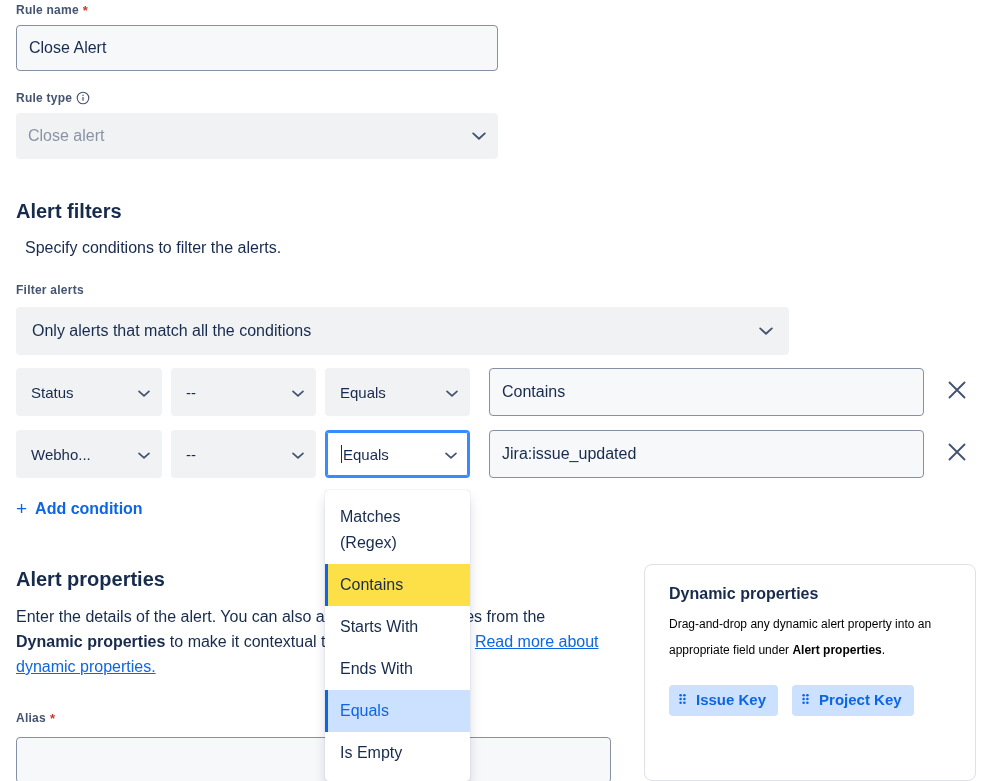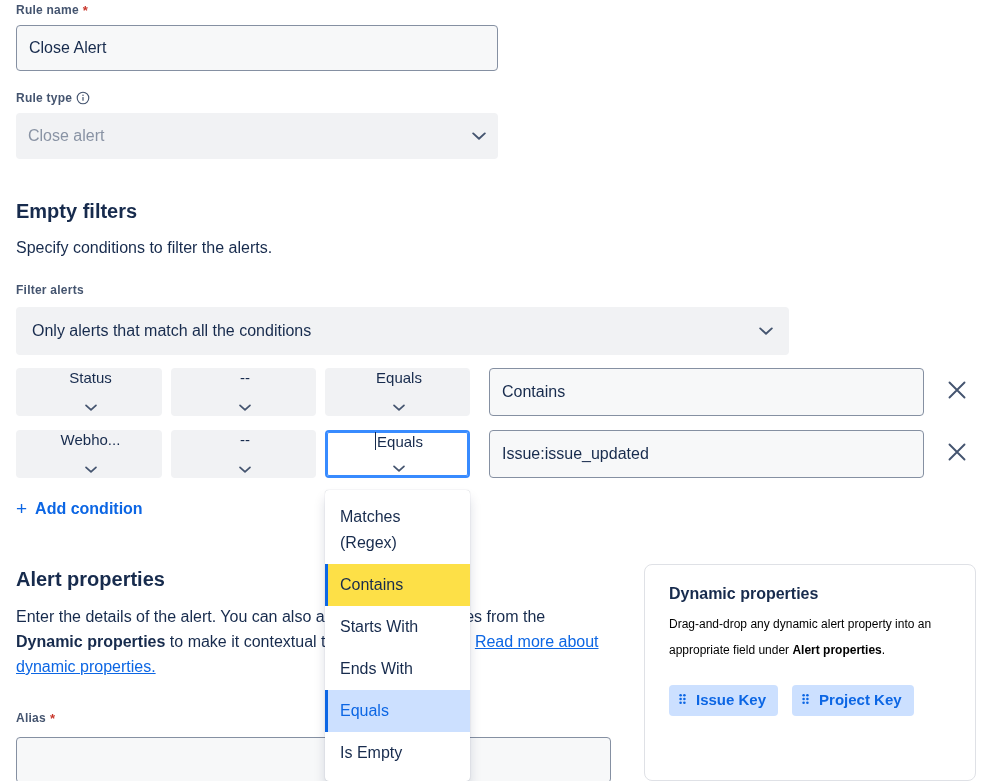--- a/index.html
+++ b/index.html
@@ -49,21 +49,21 @@
     background: #f1f2f4; border: none; border-radius: 4px;
     display: flex; align-items: center; justify-content: space-between;
     padding: 0 16px; font-size: 16px; color: #172b4d;
   }
 
   
   .cond-row { display: flex; align-items: center; gap: 9px; }
   .mini-select {
     background: #f1f2f4; border: 1px solid transparent; border-radius: 4px;
     height: 48px; display: flex; align-items: center; justify-content: space-between;
-    padding: 0 11px 0 14px; font-size: 15px; color: #172b4d; white-space: nowrap; flex-direction: column;
+    padding: 0 11px 0 14px; font-size: 15px; color: #172b4d; white-space: nowrap;
   }
   .mini-select.w-field { width: 146px; }
   .mini-select.w-key   { width: 145px; }
   .mini-select.w-op    { width: 145px; }
   .mini-select.focused {
     background: #ffffff; border: 2px solid #388bff; box-shadow: 0 0 0 1px #388bff inset;
   }
   .cond-input {
     width: 435px; height: 48px;
     border: 1px solid #8590a2; border-radius: 4px; background: #f7f8f9;
@@ -168,22 +168,22 @@
     <div class="select-disabled" style="margin-top:8px;">
       <span>Close alert</span>
       <span class="caret">
         <svg width="14" height="9" viewBox="0 0 14 9" fill="none">
           <path d="M1.2 1.4L7 6.8l5.8-5.4" stroke="#44546f" stroke-width="1.9" stroke-linecap="round" stroke-linejoin="round"></path>
         </svg>
       </span>
     </div>
   </div>
 
-  <div style="position:absolute;left:16px;top:200px;" class="section-title">Empty filters</div>
-  <div style="position:absolute;left:16px;top:236px;" class="section-desc">Specify conditions to filter the alerts.</div>
+  <div style="position:absolute;left:16px;top:200px;" class="section-title">Alert filters</div>
+  <div style="position:absolute;left:25px;top:236px;" class="section-desc">Specify conditions to filter the alerts.</div>
 
   <div style="position:absolute;left:16px;top:283px;" class="field-label">Filter alerts</div>
 
   <div class="filter-select" style="position:absolute;left:16px;top:307px;">
     <span>Only alerts that match all the conditions</span>
     <span class="caret">
       <svg width="14" height="9" viewBox="0 0 14 9" fill="none">
         <path d="M1.2 1.4L7 6.8l5.8-5.4" stroke="#44546f" stroke-width="1.9" stroke-linecap="round" stroke-linejoin="round"></path>
       </svg>
     </span>
@@ -248,21 +248,21 @@
         <span class="text-caret"></span>
         <span>Equals</span>
       </span>
       <span class="caret">
         <svg width="12" height="8" viewBox="0 0 14 9" fill="none">
           <path d="M1.2 1.4L7 6.8l5.8-5.4" stroke="#44546f" stroke-width="2" stroke-linecap="round" stroke-linejoin="round"></path>
         </svg>
       </span>
     </div>
     <div class="cond-input" style="margin-left:10px;">
-      <span>Issue:issue_updated</span>
+      <span>Jira:issue_updated</span>
     </div>
     <div class="remove-btn">
       <span>
         <svg width="22" height="22" viewBox="0 0 22 22" fill="none">
           <path d="M3.5 3.5L18.5 18.5M18.5 3.5L3.5 18.5" stroke="#44546f" stroke-width="1.9" stroke-linecap="round"></path>
         </svg>
       </span>
     </div>
   </div>
 

